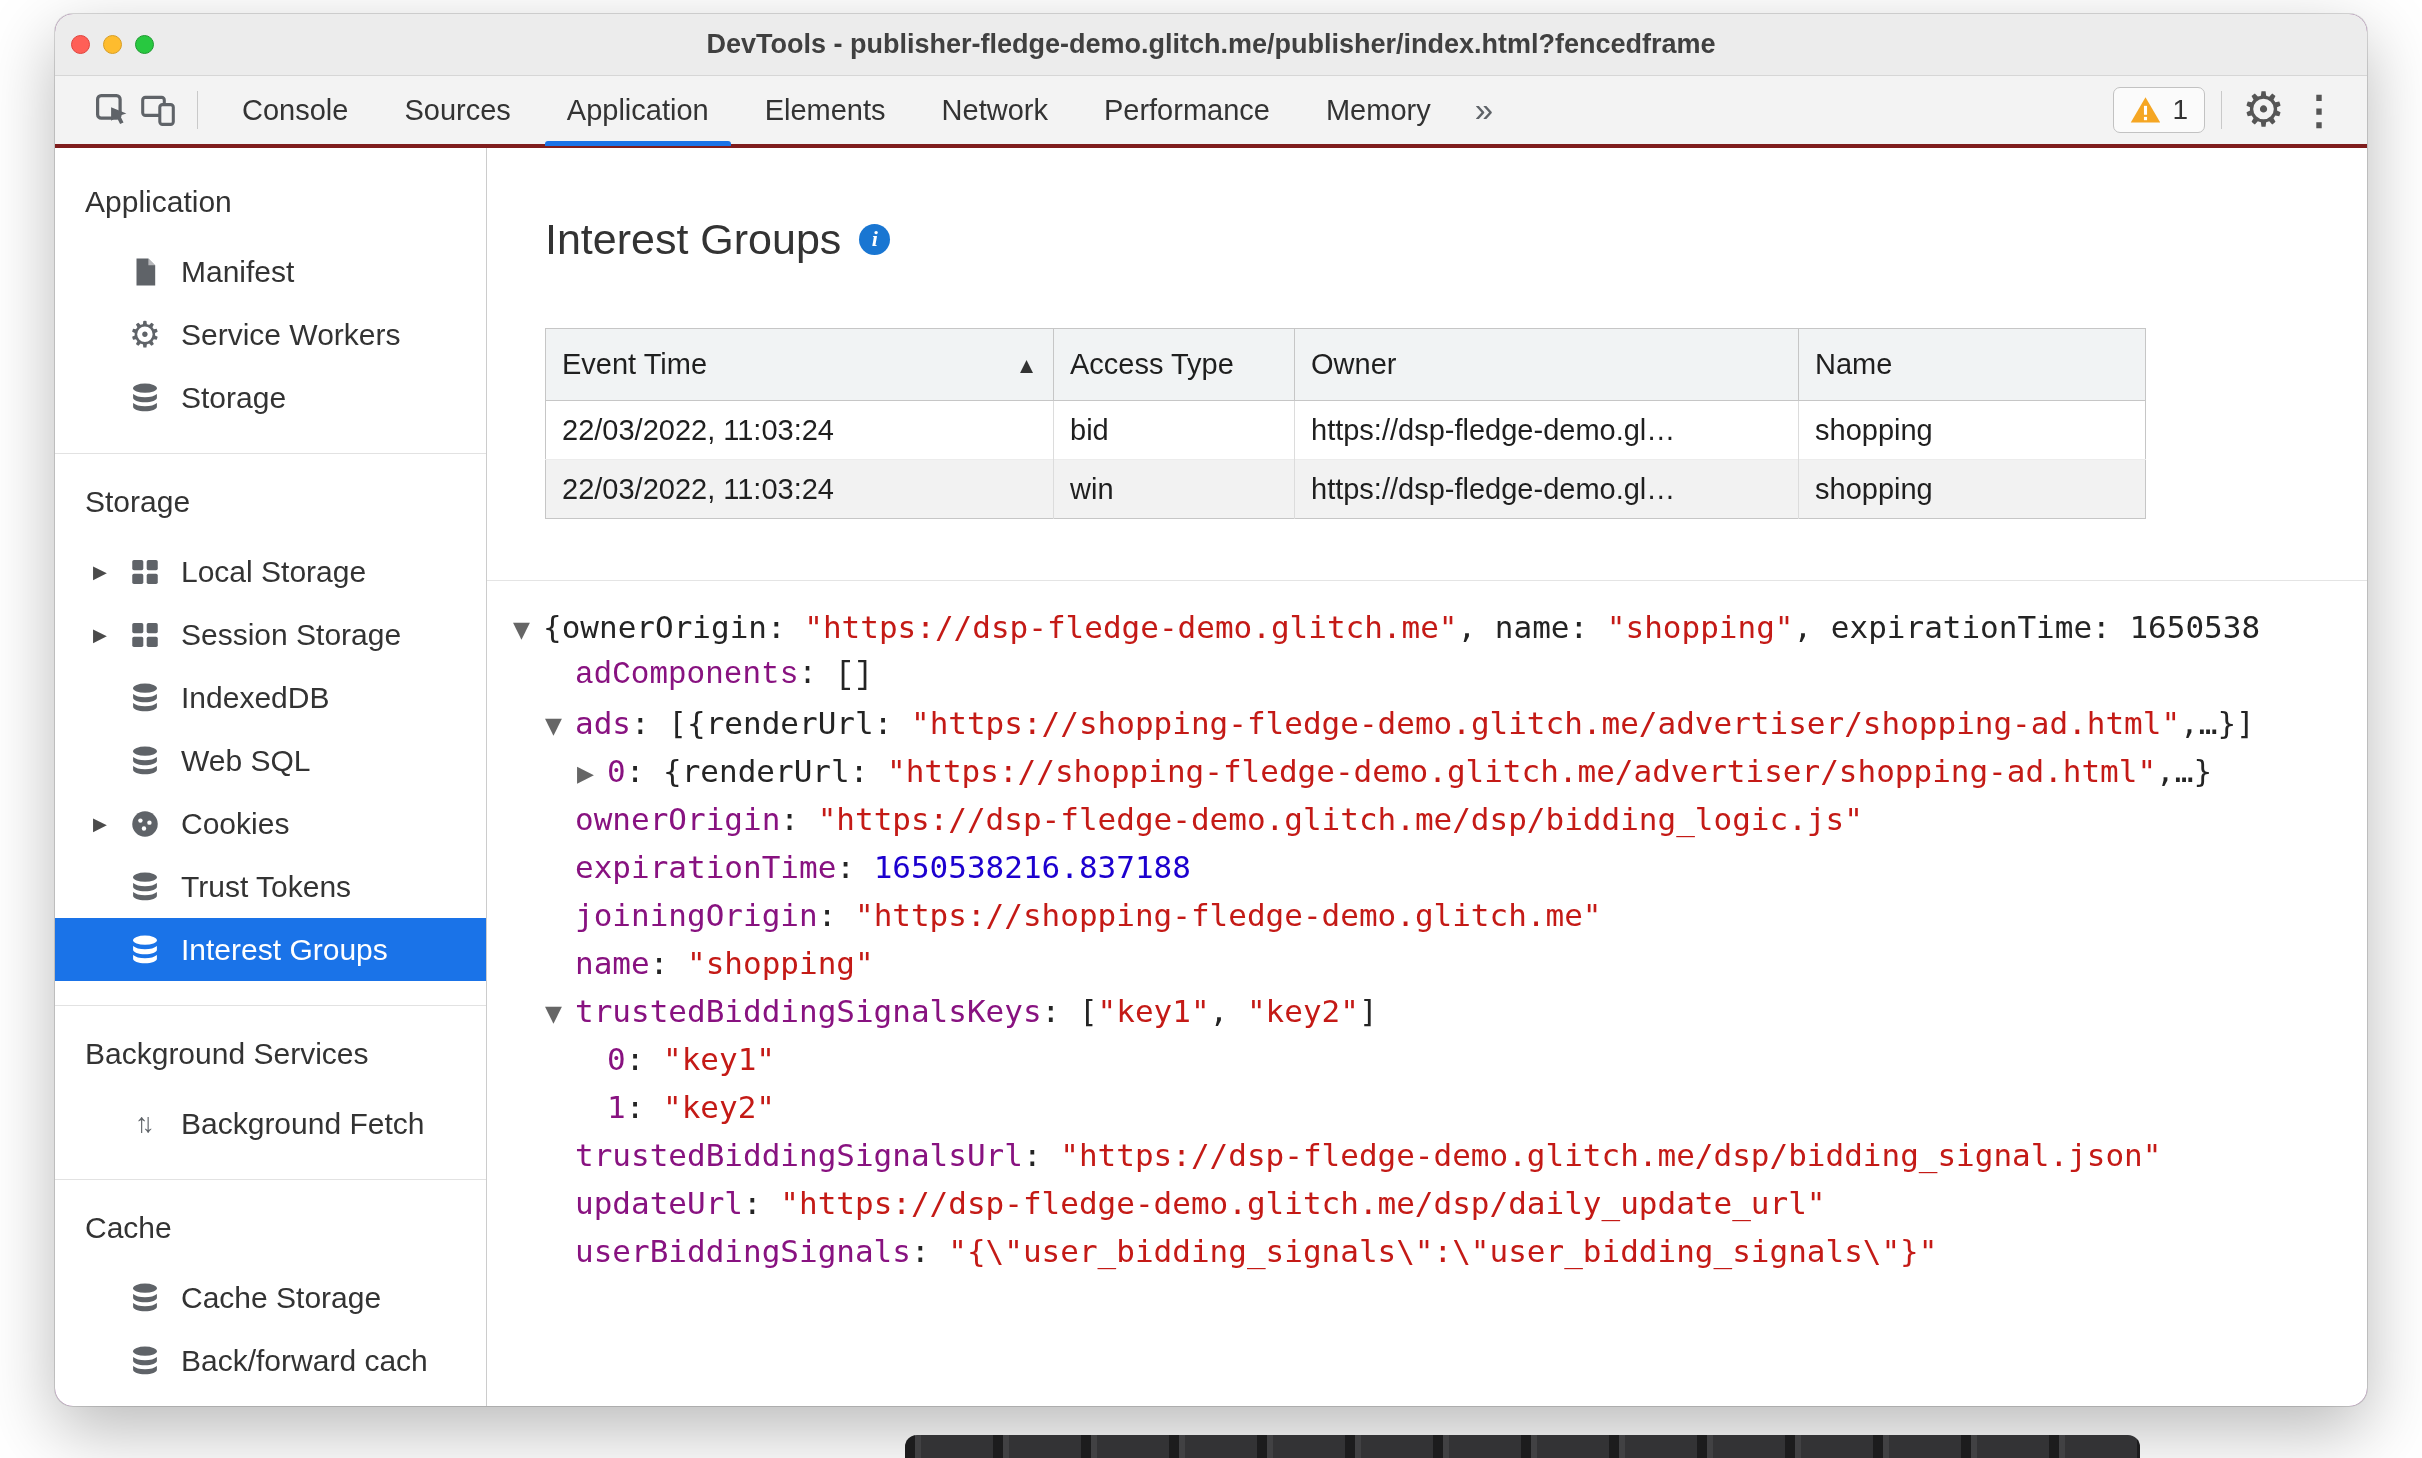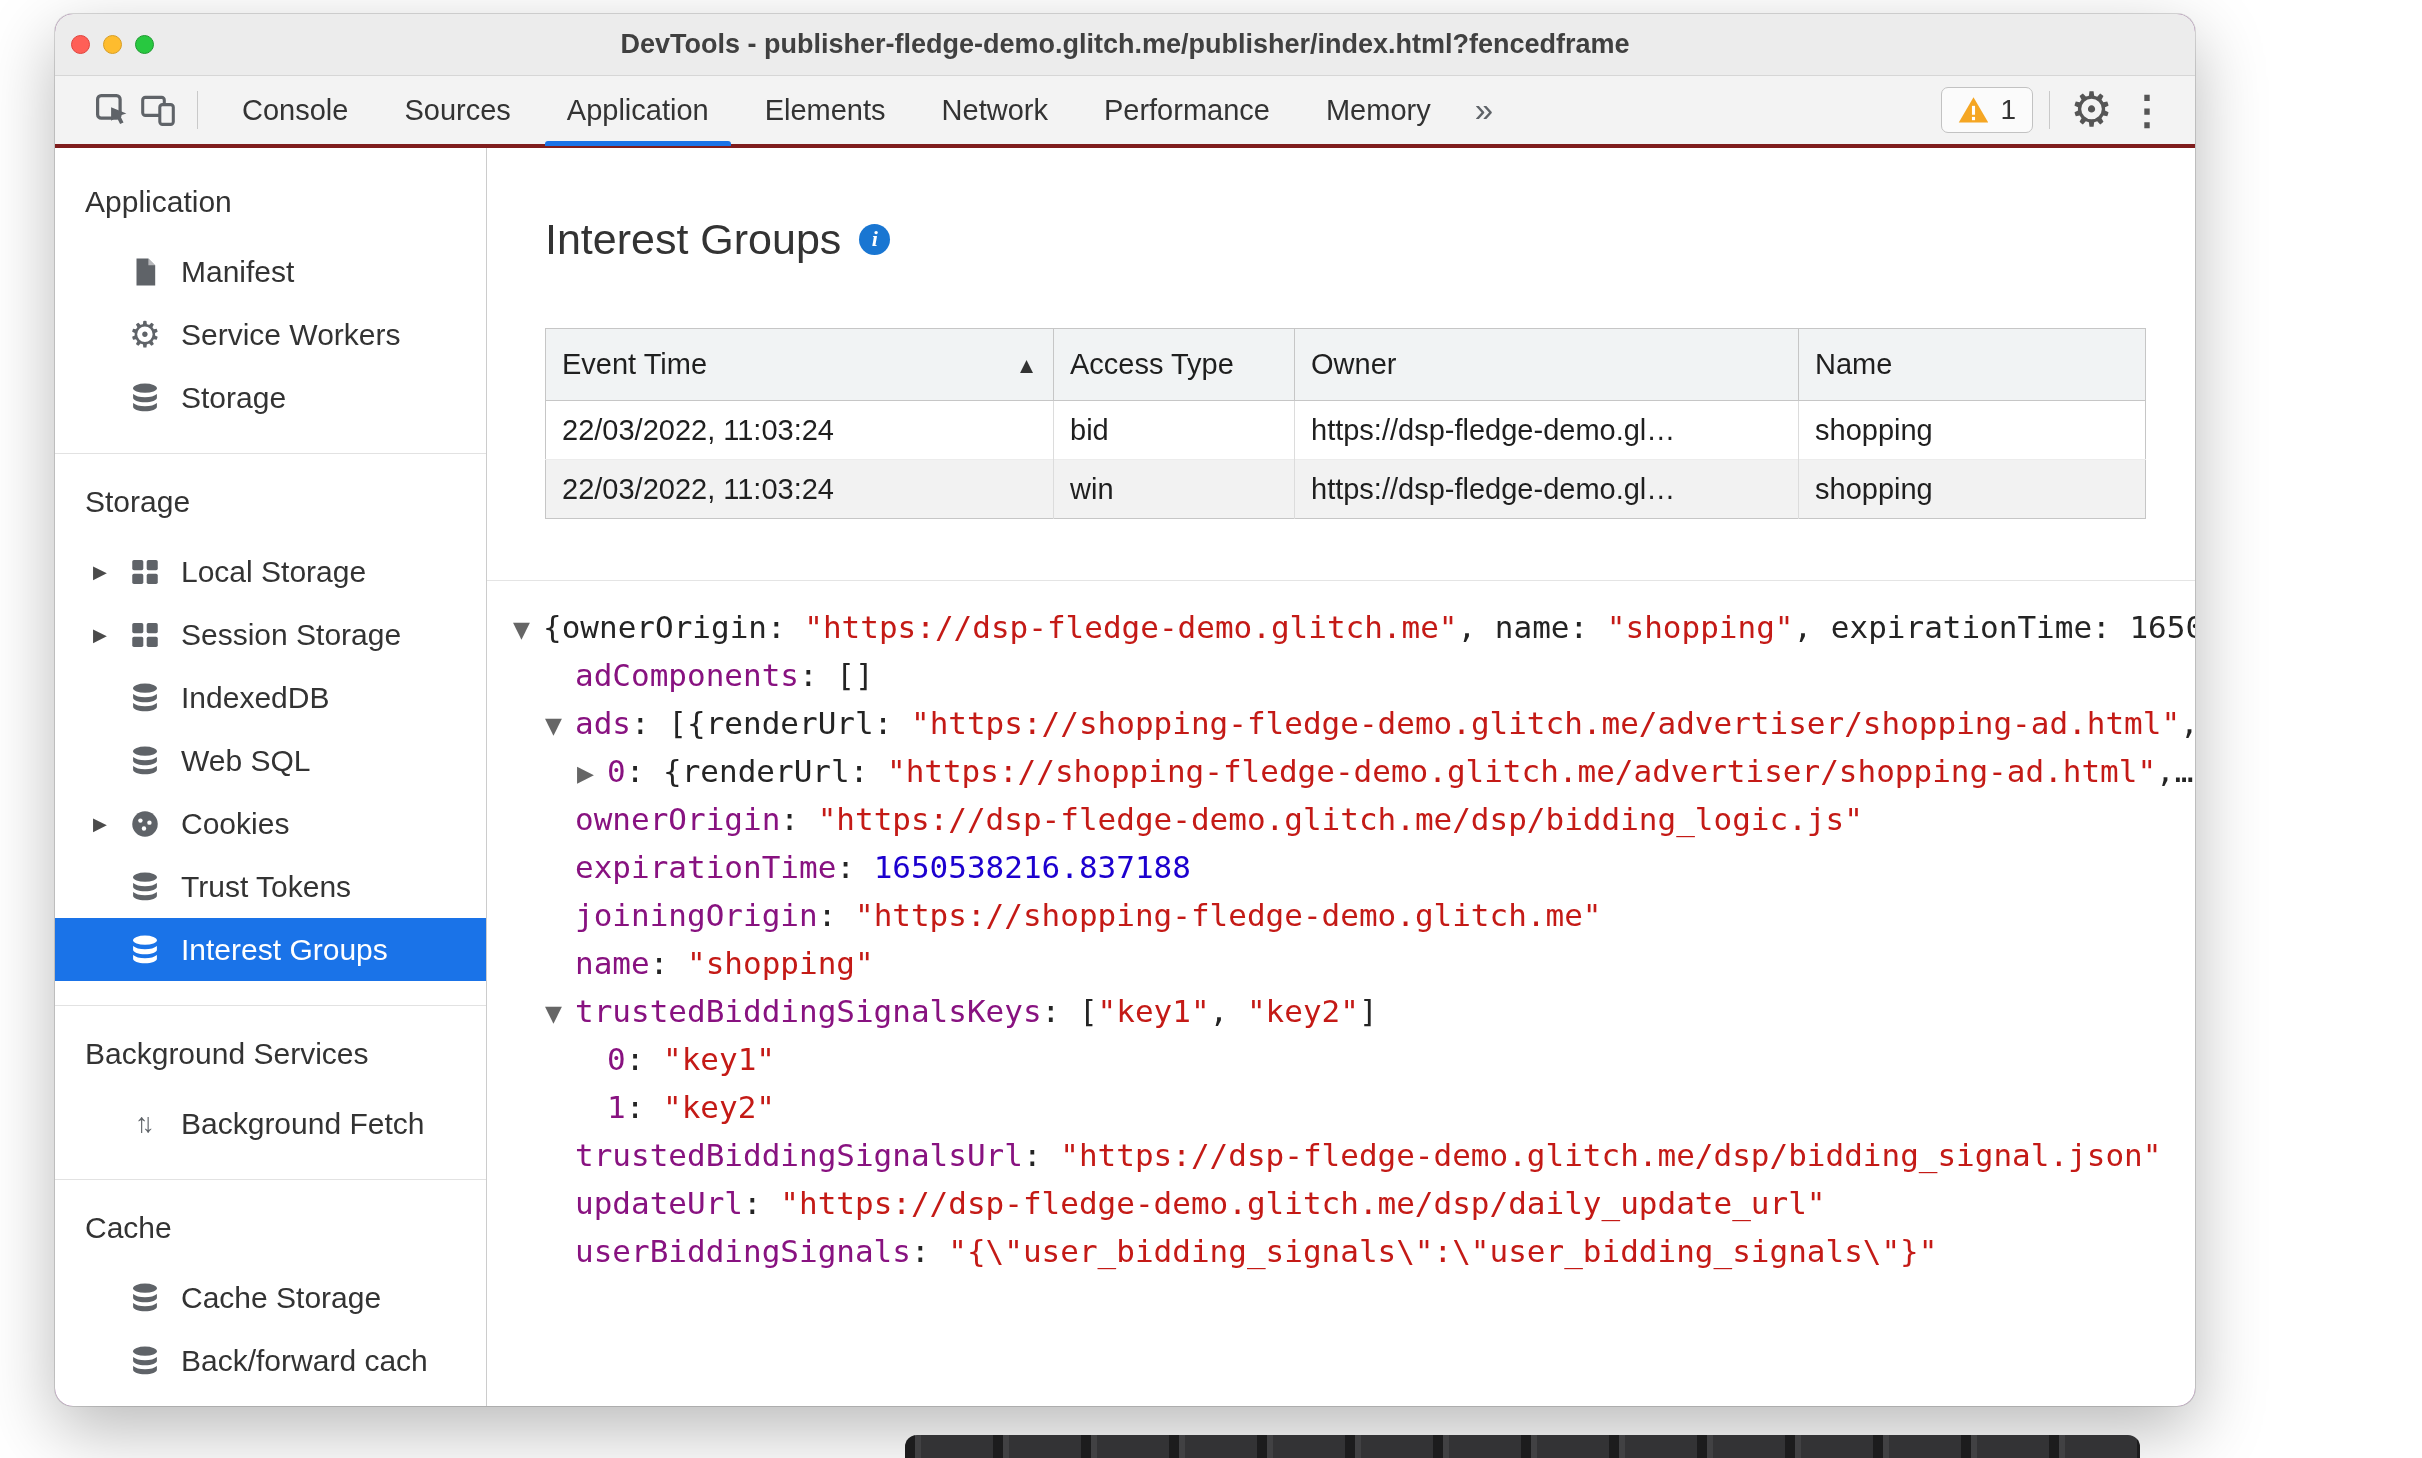--- a/index.html
+++ b/index.html
@@ -6,21 +6,21 @@
   html,body { margin:0; padding:0; }
   body {
     width:2422px; height:1458px; position:relative; overflow:hidden;
     background:#ffffff;
     font-family:"Liberation Sans", sans-serif;
     -webkit-font-smoothing:antialiased;
   }
 
   
   .window {
-    position:absolute; left:55px; top:14px; width:2140px; height:1392px;
+    position:absolute; left:55px; top:14px; width:2312px; height:1392px;
     background:#701a75; border-radius:18px; overflow:hidden;
     box-shadow:0 24px 70px rgba(0,0,0,.28), 0 0 0 1px rgba(0,0,0,.14);
     display:flex; flex-direction:column;
   }
   .titlebar {
     height:62px; flex:none; background:#ececec; border-bottom:1px solid #d6d6d6;
     display:flex; align-items:center; justify-content:center; position:relative;
   }
   .traffic { position:absolute; left:16px; top:0; bottom:0; display:flex; align-items:center; gap:13px; }
   .light { width:19px; height:19px; border-radius:50%; }
@@ -377,21 +377,21 @@
                 <td>22/03/2022, 11:03:24</td>
                 <td>win</td>
                 <td>https://dsp-fledge-demo.gl…</td>
                 <td>shopping</td>
               </tr>
             </tbody>
           </table>
       </div>
       <div class="tree">
           <div class="tree-line" style="padding-left: 0px;"><span class="marker">▼</span><span class="seg-plain">{ownerOrigin: </span><span class="seg-string">"https://dsp-fledge-demo.glitch.me"</span><span class="seg-plain">, name: </span><span class="seg-string">"shopping"</span><span class="seg-plain">, expirationTime: </span><span class="seg-plain">1650538</span></div>
-          <div class="tree-line" style="padding-left: 32px;"><span class="marker"></span><span class="seg-key">adComponents</span><span class="seg-plain">: []</span></div>
+          <div class="tree-line" style="padding-left: 32px; font-family: Liberation Mono, monospace;"><span class="marker"></span><span class="seg-key">adComponents</span><span class="seg-plain">: []</span></div>
           <div class="tree-line" style="padding-left: 32px;"><span class="marker">▼</span><span class="seg-key">ads</span><span class="seg-plain">: [{renderUrl: </span><span class="seg-string">"https://shopping-fledge-demo.glitch.me/advertiser/shopping-ad.html"</span><span class="seg-plain">,…}]</span></div>
           <div class="tree-line" style="padding-left: 64px;"><span class="marker">▶</span><span class="seg-key">0</span><span class="seg-plain">: {renderUrl: </span><span class="seg-string">"https://shopping-fledge-demo.glitch.me/advertiser/shopping-ad.html"</span><span class="seg-plain">,…}</span></div>
           <div class="tree-line" style="padding-left: 32px;"><span class="marker"></span><span class="seg-key">ownerOrigin</span><span class="seg-plain">: </span><span class="seg-string">"https://dsp-fledge-demo.glitch.me/dsp/bidding_logic.js"</span></div>
           <div class="tree-line" style="padding-left: 32px;"><span class="marker"></span><span class="seg-key">expirationTime</span><span class="seg-plain">: </span><span class="seg-number">1650538216.837188</span></div>
           <div class="tree-line" style="padding-left: 32px;"><span class="marker"></span><span class="seg-key">joiningOrigin</span><span class="seg-plain">: </span><span class="seg-string">"https://shopping-fledge-demo.glitch.me"</span></div>
           <div class="tree-line" style="padding-left: 32px;"><span class="marker"></span><span class="seg-key">name</span><span class="seg-plain">: </span><span class="seg-string">"shopping"</span></div>
           <div class="tree-line" style="padding-left: 32px;"><span class="marker">▼</span><span class="seg-key">trustedBiddingSignalsKeys</span><span class="seg-plain">: [</span><span class="seg-string">"key1"</span><span class="seg-plain">, </span><span class="seg-string">"key2"</span><span class="seg-plain">]</span></div>
           <div class="tree-line" style="padding-left: 64px;"><span class="marker"></span><span class="seg-key">0</span><span class="seg-plain">: </span><span class="seg-string">"key1"</span></div>
           <div class="tree-line" style="padding-left: 64px;"><span class="marker"></span><span class="seg-key">1</span><span class="seg-plain">: </span><span class="seg-string">"key2"</span></div>
           <div class="tree-line" style="padding-left: 32px;"><span class="marker"></span><span class="seg-key">trustedBiddingSignalsUrl</span><span class="seg-plain">: </span><span class="seg-string">"https://dsp-fledge-demo.glitch.me/dsp/bidding_signal.json"</span></div>

